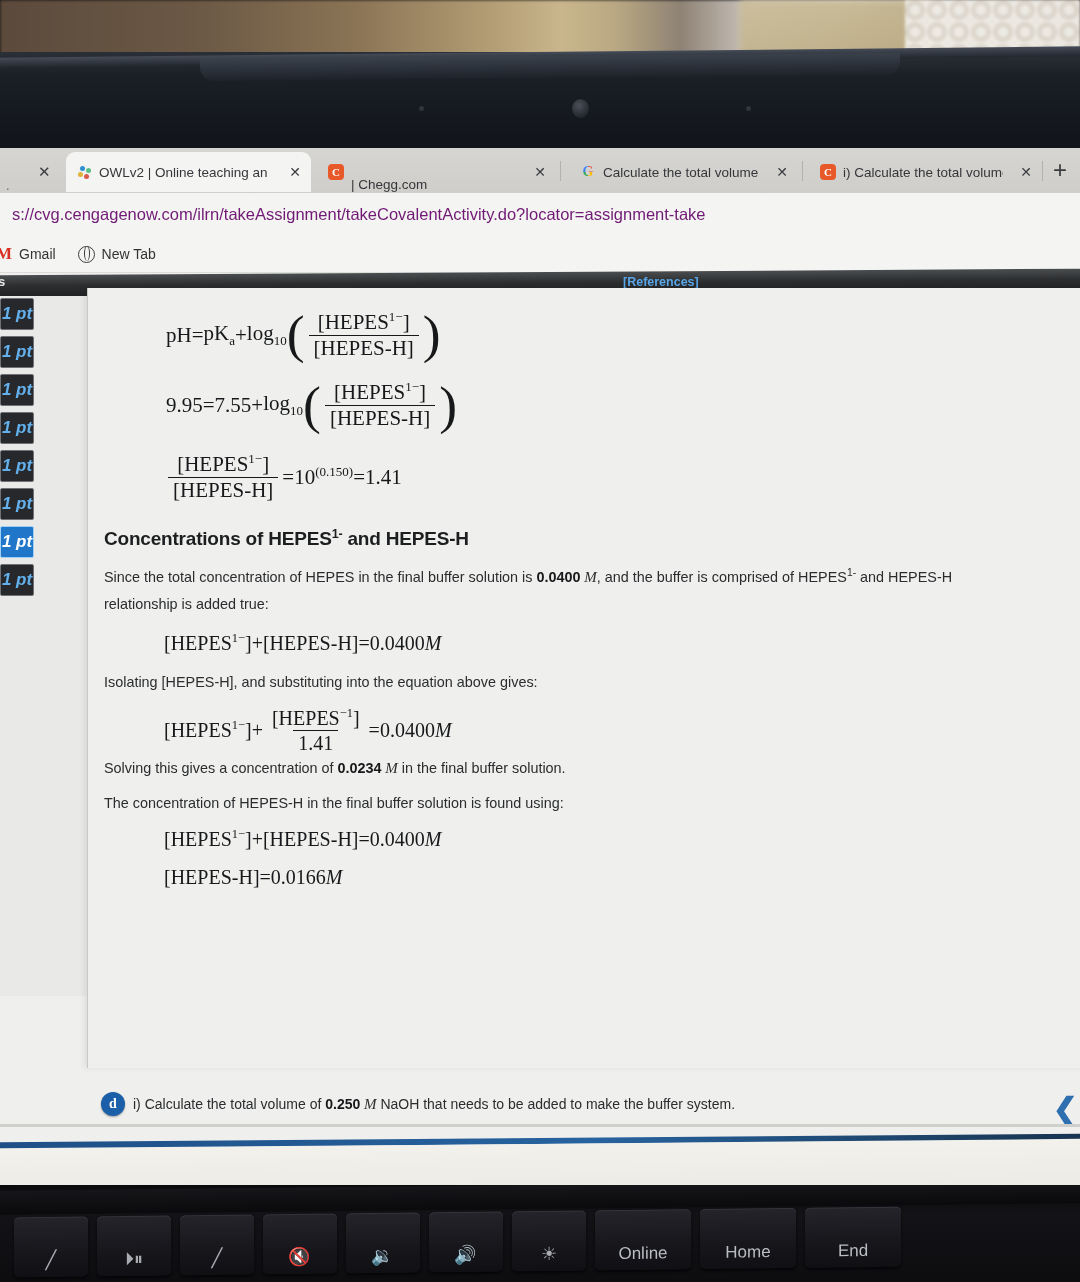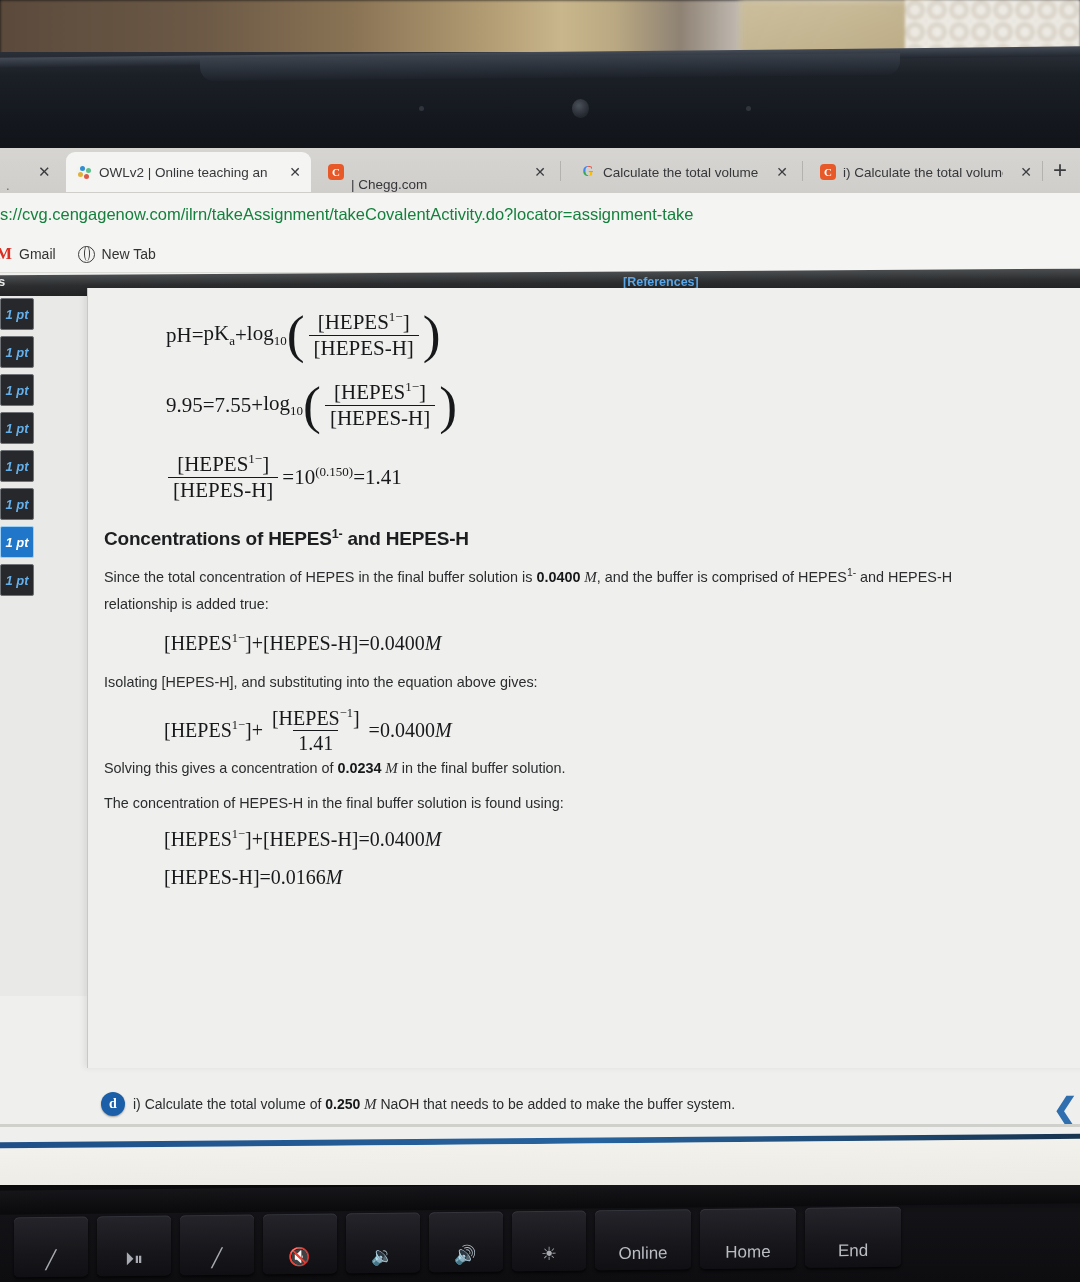--- a/index.html
+++ b/index.html
@@ -68,21 +68,21 @@
       font-family:"Liberation Serif",serif;}
   .tab-sep{position:absolute;top:13px;width:1px;height:20px;background:#b3b2af;}
   .newtab{position:absolute;top:11px;left:1053px;font-size:24px;color:#3a3b3e;
       line-height:22px;cursor:pointer;}
   .lone-x{position:absolute;left:38px;top:15px;font-size:15px;color:#3c3d40;}
   .dot-left{position:absolute;left:6px;top:30px;font-size:13px;color:#6a6a68;}
 
   
   .urlbar{position:absolute;left:0;top:45px;width:1080px;height:43px;
       background:#f4f4f2;display:flex;align-items:center;}
-  .url-text{font-size:16.5px;color:#15803d;padding-left:0px;white-space:nowrap;}
+  .url-text{font-size:16.5px;color:#701a75;padding-left:12px;white-space:nowrap;}
 
   
   .bookmarks{position:absolute;left:0;top:88px;width:1080px;height:36px;
       background:#f4f4f2;display:flex;align-items:center;gap:22px;
       border-bottom:1px solid #dcdcd9;}
   .bm{display:flex;align-items:center;gap:7px;font-size:14px;color:#333;cursor:pointer;}
   .bm-gmail{font-family:"Liberation Serif",serif;color:#d93025;font-weight:bold;font-size:17px;}
   .bm-globe{width:15px;height:15px;border-radius:50%;border:1.6px solid #3c3c3c;
       position:relative;}
   .bm-globe:after{content:"";position:absolute;left:5px;top:-1px;width:4px;height:15px;
@@ -100,21 +100,21 @@
 
   
   .page{position:absolute;left:0;top:148px;width:1080px;height:700px;
       background:#e9e9e7;}
 
   
   .rail{position:absolute;left:0;top:150px;width:35px;}
   .pt{width:34px;height:32px;margin-bottom:6px;box-sizing:border-box;
       background:#26282b;border:1px solid #6e7276;border-radius:2px;
       display:flex;align-items:center;justify-content:center;
-      font-size:13px;font-style:italic;font-weight:bold;color:#63b0ec;cursor:pointer;}
+      font-size:17px;font-style:italic;font-weight:bold;color:#63b0ec;cursor:pointer;}
   .pt.selected{background:#2077c9;border-color:#9fd0f5;color:#fff;}
 
   
   .card{position:absolute;left:87px;top:140px;width:1000px;height:780px;
       background:#efefed;border-left:1px solid #c8c8c5;
       box-shadow:-3px 0 6px rgba(0,0,0,.07);overflow:hidden;}
   .card-body{padding:14px 16px 0 16px;}
 
   .math{font-family:"Liberation Serif",serif;color:#16181a;}
   .eq{margin:0 0 4px 0;line-height:1.1;}

